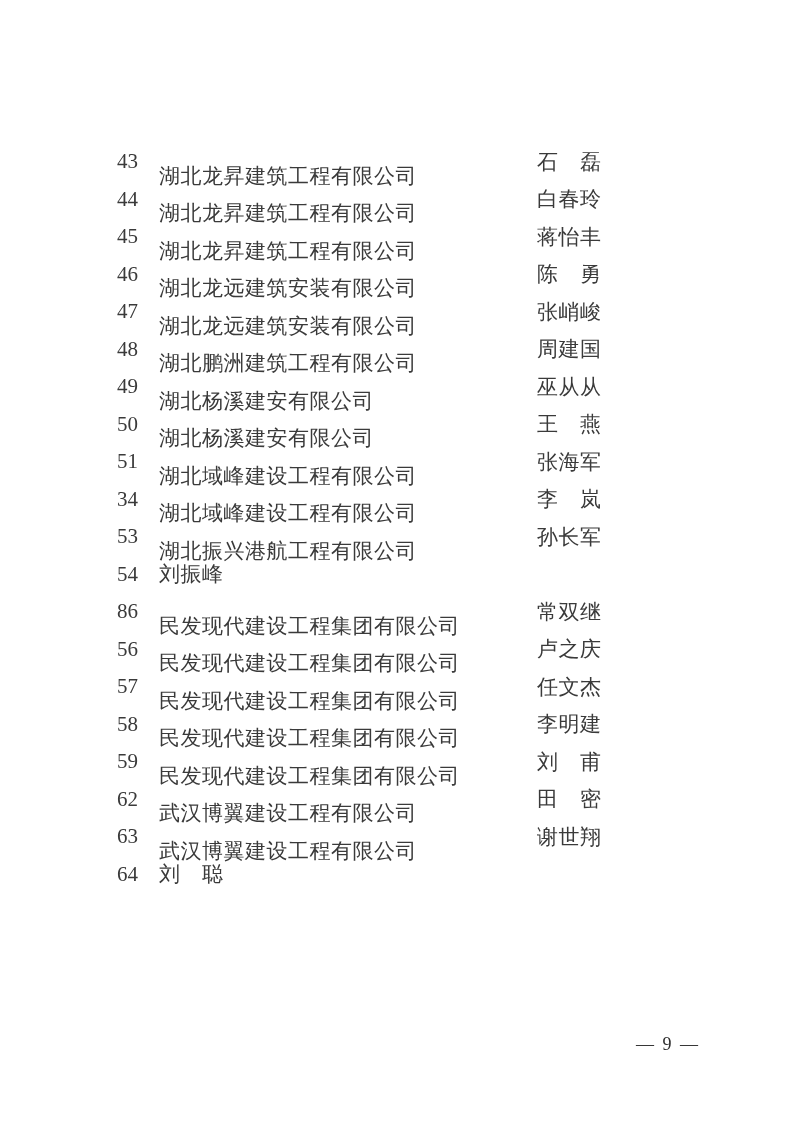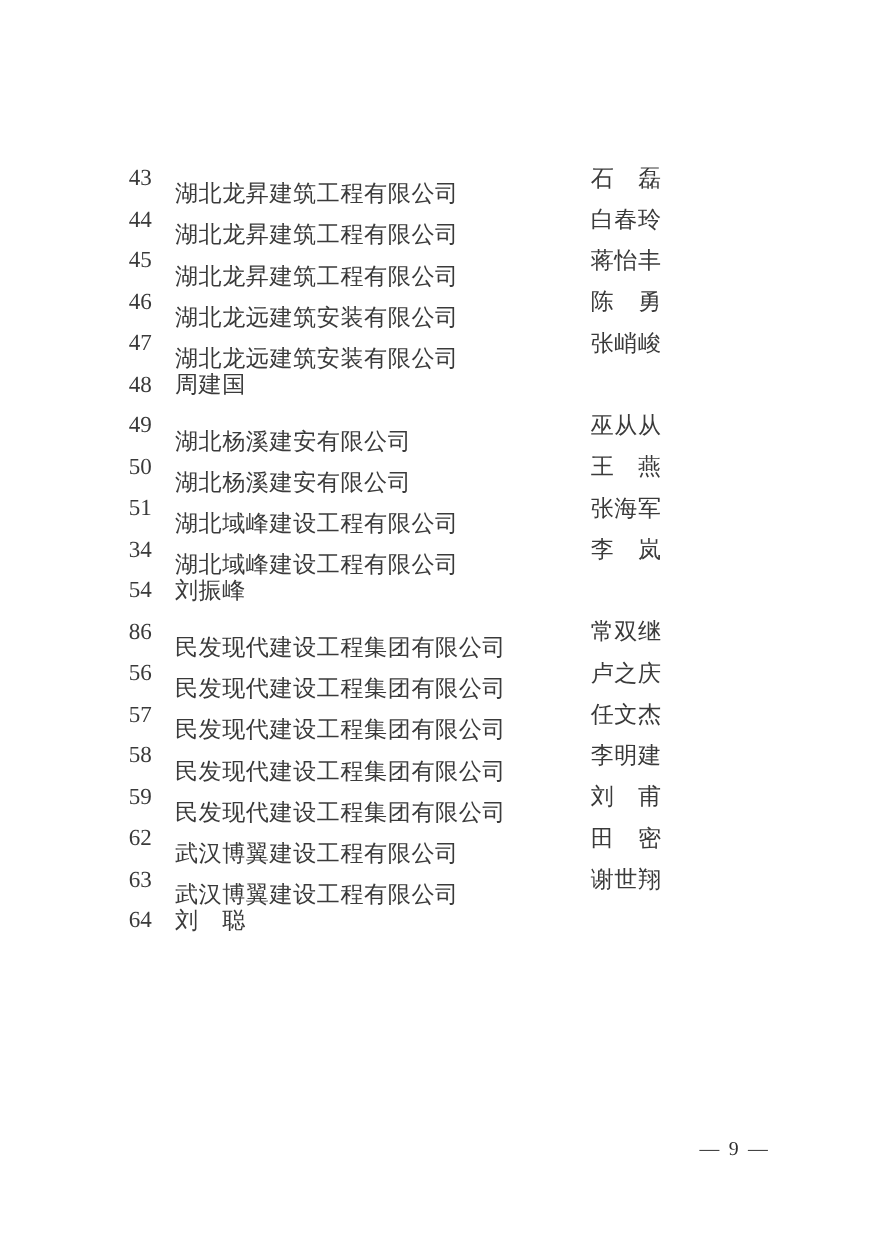--- a/index.html
+++ b/index.html
@@ -87,20 +87,21 @@
   </div>
 
   <div class="row">
     <span class="no">47</span>
     <span class="company">湖北龙远建筑安装有限公司</span>
     <span class="pname">张峭峻</span>
   </div>
 
   <div class="row">
     <span class="no">48</span>
+    <span class="company">湖北鹏洲建筑工程有限公司</span>
     <span class="pname">周建国</span>
   </div>
 
   <div class="row">
     <span class="no">49</span>
     <span class="company">湖北杨溪建安有限公司</span>
     <span class="pname">巫从从</span>
   </div>
 
   <div class="row">
@@ -114,20 +115,25 @@
     <span class="company">湖北域峰建设工程有限公司</span>
     <span class="pname">张海军</span>
   </div>
 
   <div class="row">
     <span class="no">34</span>
     <span class="company">湖北域峰建设工程有限公司</span>
     <span class="pname">李 岚</span>
   </div>
 
+  <div class="row">
+    <span class="no">53</span>
+    <span class="company">湖北振兴港航工程有限公司</span>
+    <span class="pname">孙长军</span>
+  </div>
 
   <div class="row">
     <span class="no">54</span>
     <span class="pname">刘振峰</span>
   </div>
 
   <div class="row">
     <span class="no">86</span>
     <span class="company">民发现代建设工程集团有限公司</span>
     <span class="pname">常双继</span>

